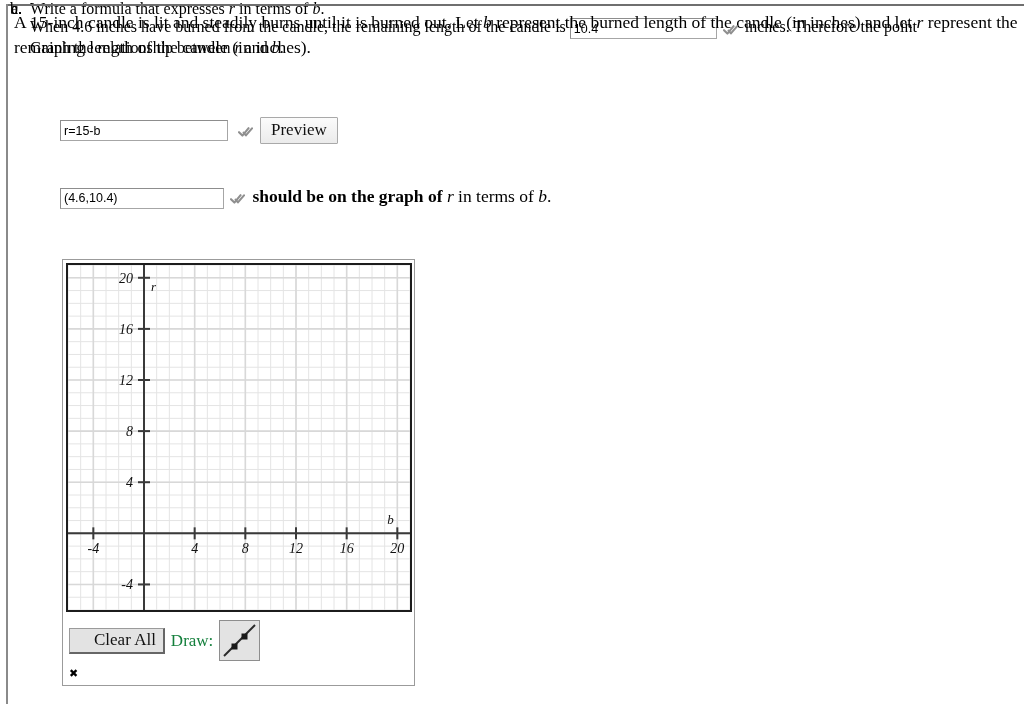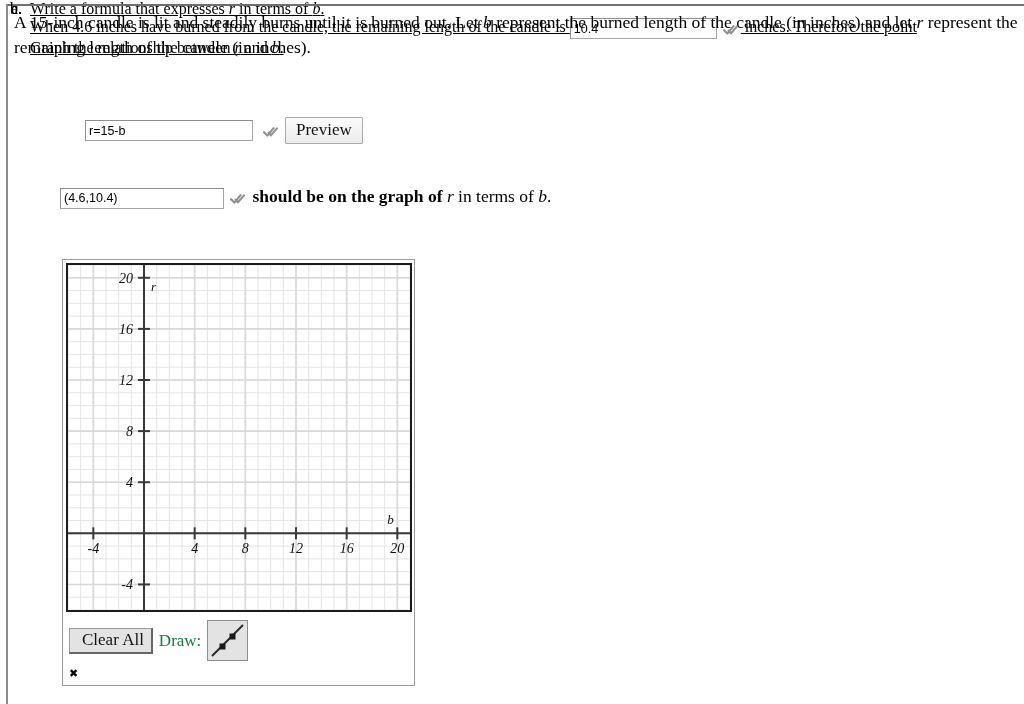--- a/index.html
+++ b/index.html
@@ -55,21 +55,20 @@
   .prompt i, .itl { font-style: italic; }
   .marker {
     position: absolute;
     left: 0; top: 0;
     width: 22px;
     text-align: right;
   }
   .part-body {
     margin-left: 30px;
     white-space: nowrap;
-    text-decoration: underline;
   }
 
   
   .txtinput {
     font-family: "Liberation Sans", "DejaVu Sans", sans-serif;
     font-size: 12.5px;
     color: #000;
     background: #ffffff;
     border: 1px solid #a6a6a6;
     border-top-color: #8d8d8d;
@@ -129,21 +128,21 @@
     gap: 6px;
   }
   .btn-clear {
     font-family: "Liberation Serif", "DejaVu Serif", serif;
     font-size: 17px;
     color: #111;
     background: #e3e3e3;
     border: 1px solid #9a9a9a;
     border-right: 2px solid #666;
     border-bottom: 2px solid #666;
-    padding: 1px 7px 2px 12px;
+    padding: 1px 7px 2px 24px;
     cursor: pointer;
   }
   .draw-label {
     font-size: 17px;
     color: #15803d;
   }
   .tool-btn {
     width: 41px; height: 41px;
     background: #e3e3e3;
     border: 1px solid #8e8e8e;
@@ -177,21 +176,21 @@
   </div>
 
   <div class="part" style="left:40px; top:76px; width:980px;">
     <span class="marker">a.</span>
     <div class="part-body">
       <span>Write a formula that expresses </span><span class="itl">r</span><span> in terms of </span><span class="itl">b</span><span>.</span>
     </div>
   </div>
 
   <div style="position:absolute; left:60px; top:117px;">
-    <input class="txtinput" style="width: 168px; margin-left: 25px;" type="text" value="r=15-b">
+    <input class="txtinput" style="width: 168px;" type="text" value="r=15-b">
     <span class="check-icon">
       <svg width="15" height="14" viewBox="0 0 15 14" aria-hidden="true">
         <path d="M1 7.2 L4.4 10.6 L10.6 3.2" fill="none" stroke="#8f8f8f" stroke-width="2.1" stroke-linecap="round" stroke-linejoin="round"></path>
         <path d="M5.6 7.6 L7.9 10.4 L14 3.4" fill="none" stroke="#8f8f8f" stroke-width="2.1" stroke-linecap="round" stroke-linejoin="round"></path>
       </svg>
     </span>
     <button class="btn">Preview</button>
   </div>
 
   <div class="part" style="left:40px; top:162px; width:1010px;">

